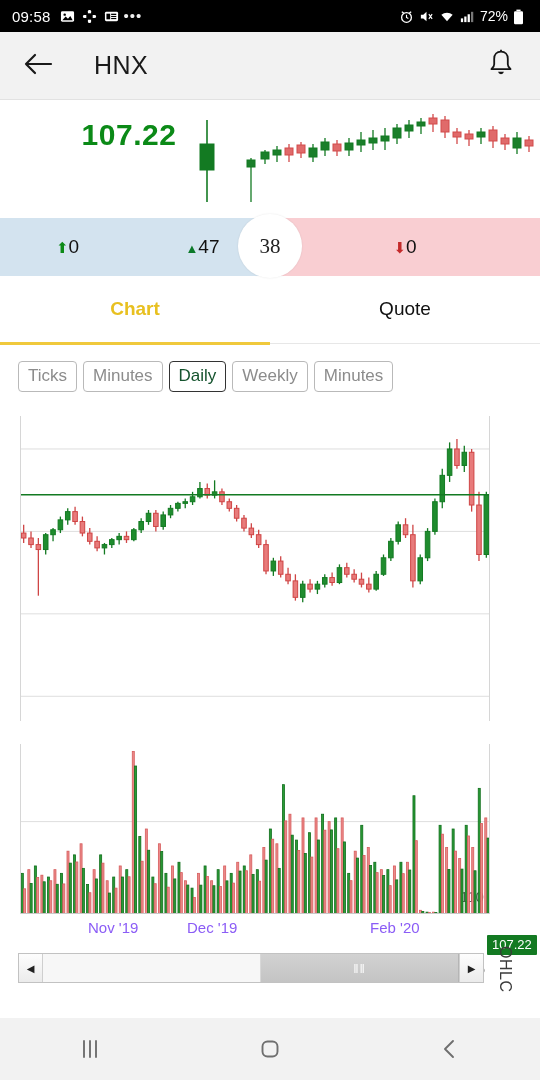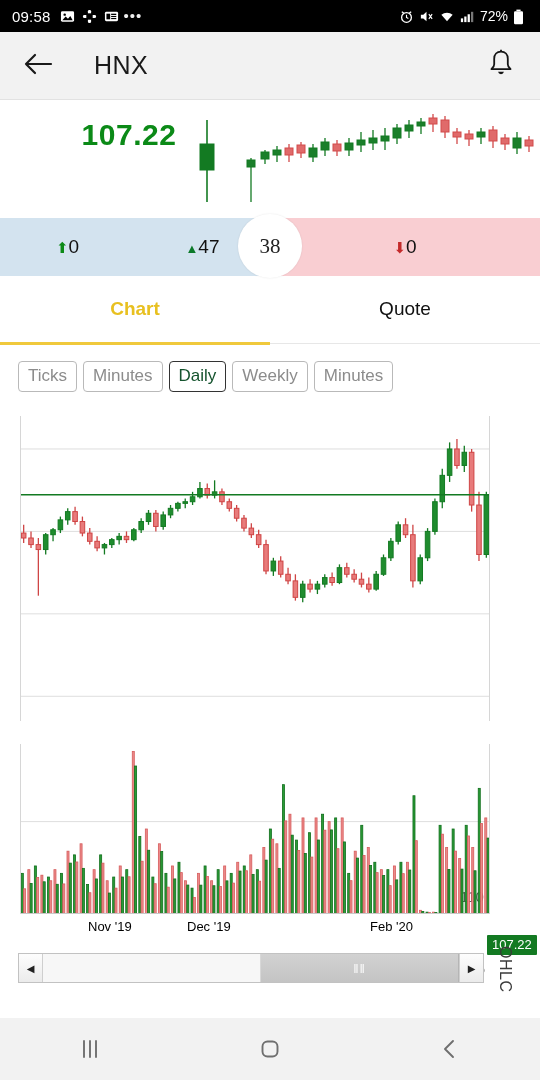--- a/index.html
+++ b/index.html
@@ -90,21 +90,21 @@
   .panel { position: absolute; }
   .panel-price  { left: 20px; top: 8px;  width: 470px; height: 305px; }
   .panel-volume { left: 20px; top: 336px; width: 470px; height: 170px; }
   .panel-border { position: absolute; left: 0; top: 0; width: 100%; height: 100%;
                   border-left: 1px solid #d6d6d6; border-right: 1px solid #d6d6d6; }
   .axis-label-v {
     position: absolute; font-size: 16px; color: #3a3a3a;
     writing-mode: vertical-rl; text-orientation: mixed; letter-spacing: .5px;
   }
   .ytick { position: absolute; font-size: 15px; color: #5a5a5a; }
-  .xtick { position: absolute; font-size: 13px; color: #000000; }
+  .xtick { position: absolute; font-size: 15px; color: #8b5cf6; }
   .price-tag {
     position: absolute; background: #137a22; color: #fff;
     font-size: 13px; padding: 2px 5px 3px; border-radius: 1px; white-space: nowrap;
   }
 
   
   .hscroll {
     position: absolute; left: 18px; top: 953px; width: 466px; height: 30px;
     border: 1px solid #c2c2c2; background: #f4f4f4; display: flex; align-items: stretch;
   }

